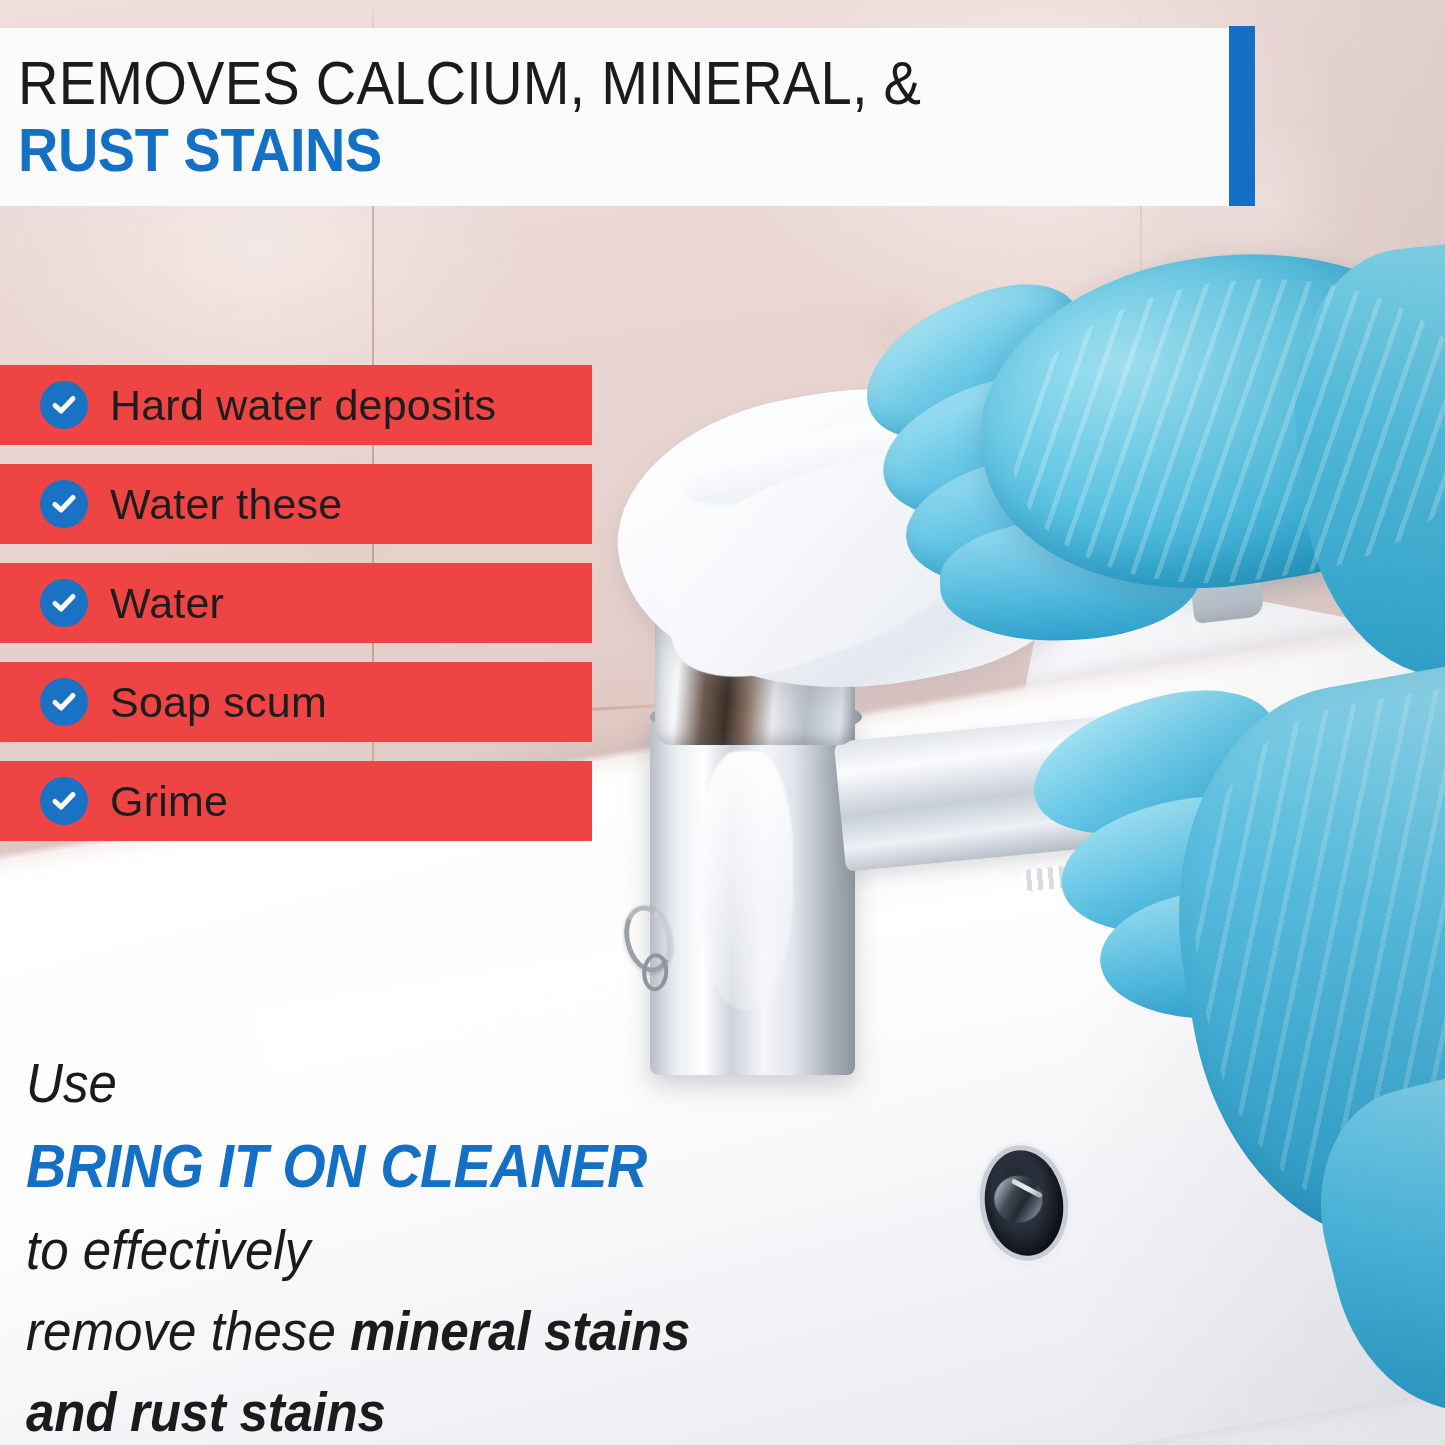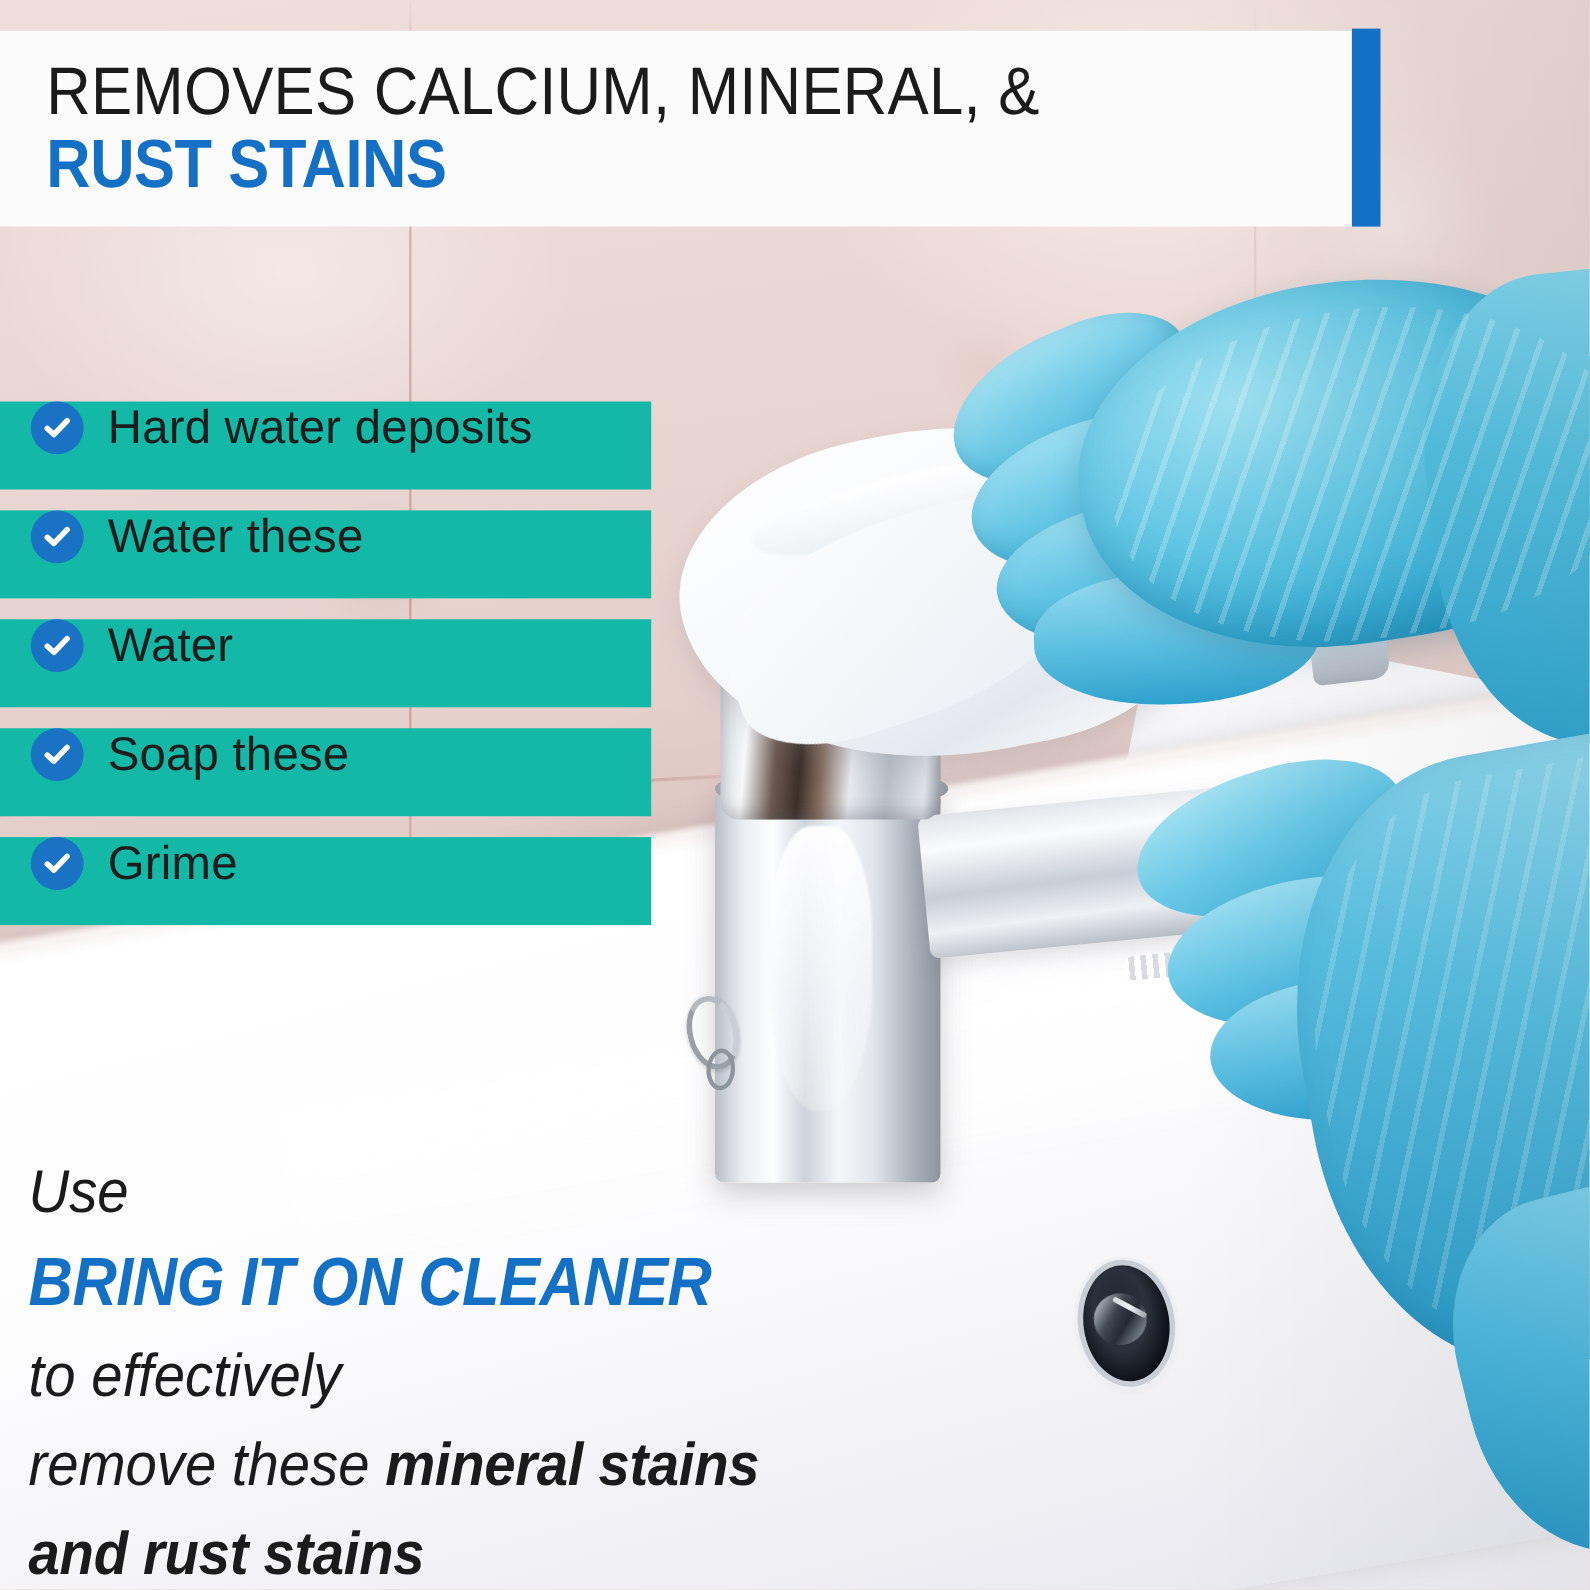--- a/index.html
+++ b/index.html
@@ -287,21 +287,21 @@
     position:absolute; inset:0;
     background:linear-gradient(270deg, rgba(0,0,0,.05), rgba(0,0,0,0) 26%);
     pointer-events:none;
   }
 
   
   .header-band {
     position:absolute; left:0; top:28px; width:1232px; height:178px;
     background:#fbfbfb;
     display:flex; flex-direction:column; justify-content:center;
-    padding-left:42px;
+    padding-left:18px;
   }
   .headline-1 {
     font-size:61px; line-height:1.03; letter-spacing:.2px;
     font-weight:300; color:#1b1b1b;
     font-family:"Liberation Sans Narrow","Liberation Sans", sans-serif;
     transform:scaleX(.92); transform-origin:left center;
     white-space:nowrap;
   }
   .headline-2 {
     font-size:62px; line-height:1.05; letter-spacing:-.4px;
@@ -315,23 +315,23 @@
     background:#1470c4;
   }
 
   
   .checklist {
     position:absolute; left:0; top:365px; width:592px;
   }
   .check-row {
     position:relative;
     height:80px; width:592px;
-    background:#14b8a6;
-    display:flex; 
-    padding-left:28px;
+    background:#ef4444;
+    display:flex; align-items:center;
+    padding-left:40px;
     margin-bottom:19px;
   }
   .check-icon {
     width:48px; height:48px; min-width:48px;
     border-radius:50%;
     background:#1a72c4;
     display:flex; align-items:center; justify-content:center;
     margin-right:22px;
   }
   .check-icon svg { display:block; }
@@ -455,21 +455,21 @@
       </span>
       <span class="check-label">Water</span>
     </div>
 
     <div class="check-row">
       <span class="check-icon">
         <svg width="30" height="30" viewBox="0 0 30 30" aria-hidden="true">
           <path d="M6 15.5 L12 21 L24 8.5" fill="none" stroke="#ffffff" stroke-width="5" stroke-linecap="round" stroke-linejoin="round"></path>
         </svg>
       </span>
-      <span class="check-label">Soap these</span>
+      <span class="check-label">Soap scum</span>
     </div>
 
     <div class="check-row">
       <span class="check-icon">
         <svg width="30" height="30" viewBox="0 0 30 30" aria-hidden="true">
           <path d="M6 15.5 L12 21 L24 8.5" fill="none" stroke="#ffffff" stroke-width="5" stroke-linecap="round" stroke-linejoin="round"></path>
         </svg>
       </span>
       <span class="check-label">Grime</span>
     </div>

